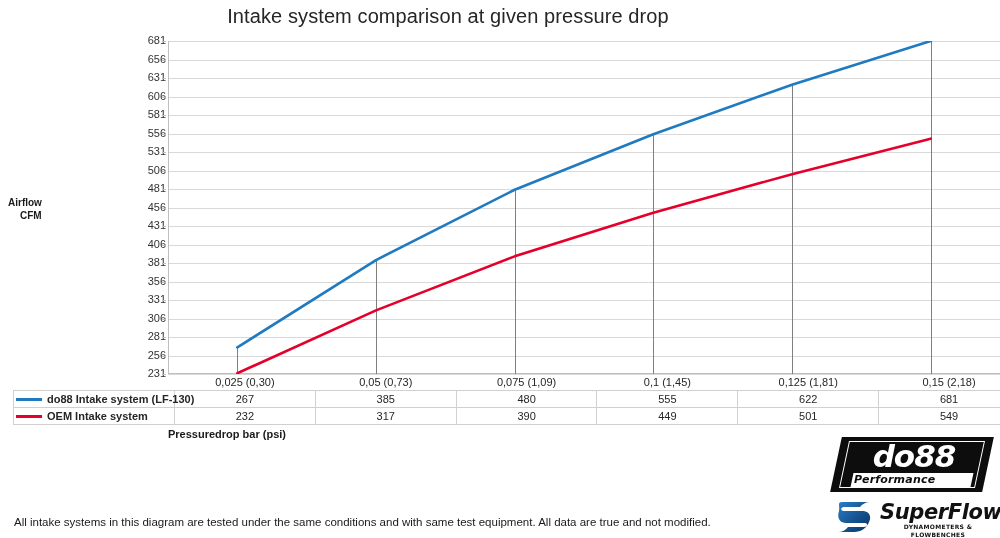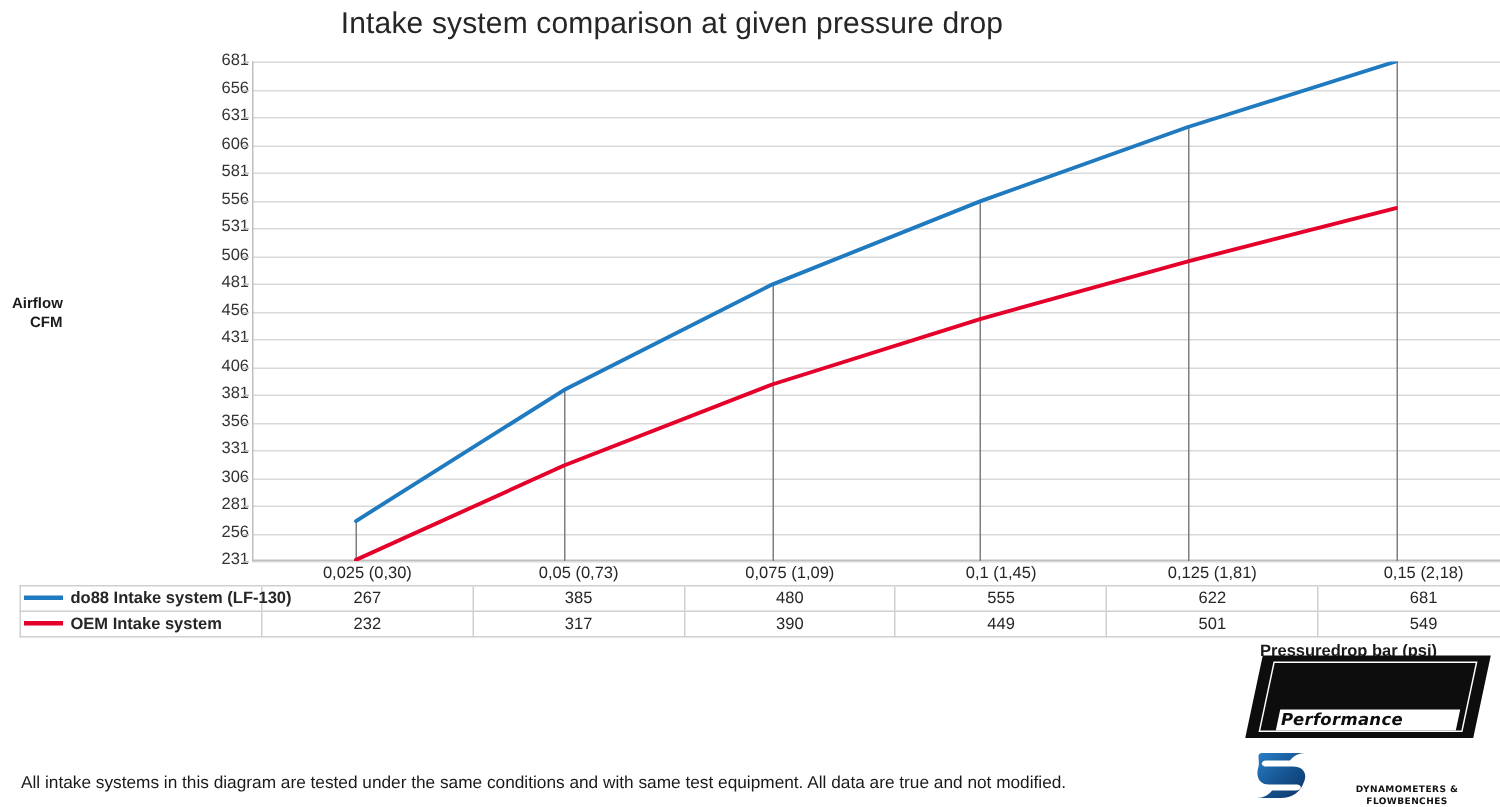--- a/index.html
+++ b/index.html
@@ -89,21 +89,21 @@
   .swatch{
     display:inline-block;width:26px;height:3px;
     vertical-align:middle;margin-right:5px;margin-bottom:2px;
   }
   .swatch.blue{background:#1f7ac0;}
   .swatch.red{background:#e4002b;}
 
   
   #x-axis-title{
     position:absolute;left:168px;top:428px;width:790px;
-    text-align:right;font-size:11px;font-weight:bold;color:#1a1a1a;
+    text-align:left;font-size:11px;font-weight:bold;color:#1a1a1a;
   }
 
   
   #footer-note{
     position:absolute;left:14px;top:516px;
     font-size:11.5px;color:#1a1a1a;
     white-space:nowrap;
   }
 
   
@@ -289,29 +289,33 @@
     </tbody>
 </table>
 
 <div id="x-axis-title">Pressuredrop bar (psi)</div>
 
 <div id="footer-note">All intake systems in this diagram are tested under the same conditions and with same test equipment. All data are true and not modified.</div>
 
 <div id="do88-logo">
   <div class="plate"></div>
   <div class="innerline"></div>
+  <div class="brand">do88</div>
   <div class="perfbar"></div>
   <div class="perftext">Performance</div>
 </div>
 
 <div id="superflow-logo">
   <svg class="mark" viewBox="0 0 40 34">
     <defs>
       <linearGradient id="sfg" x1="0" y1="0" x2="1" y2="1">
         <stop offset="0%" stop-color="#2a7fc9"></stop>
         <stop offset="55%" stop-color="#15528e"></stop>
         <stop offset="100%" stop-color="#0b3566"></stop>
       </linearGradient>
     </defs>
     <path d="M6 2 H34 C30 2 26 4 24 7 H8 C5 7 4 10 7 11 H26 C33 11 36 16 33 22 C31 28 25 32 18 32 H2 C6 32 10 30 12 27 H28 C31 27 33 24 29 23 H10 C3 23 1 17 3 11 C4 6 1 2 6 2 Z" fill="url(#sfg)"></path>
   </svg>
+  <div class="sf-name">
+    <span>Super</span><span>Flow</span>
+  </div>
   <div class="sf-tag">DYNAMOMETERS &amp; FLOWBENCHES</div>
 </div>
 
 </body></html>

